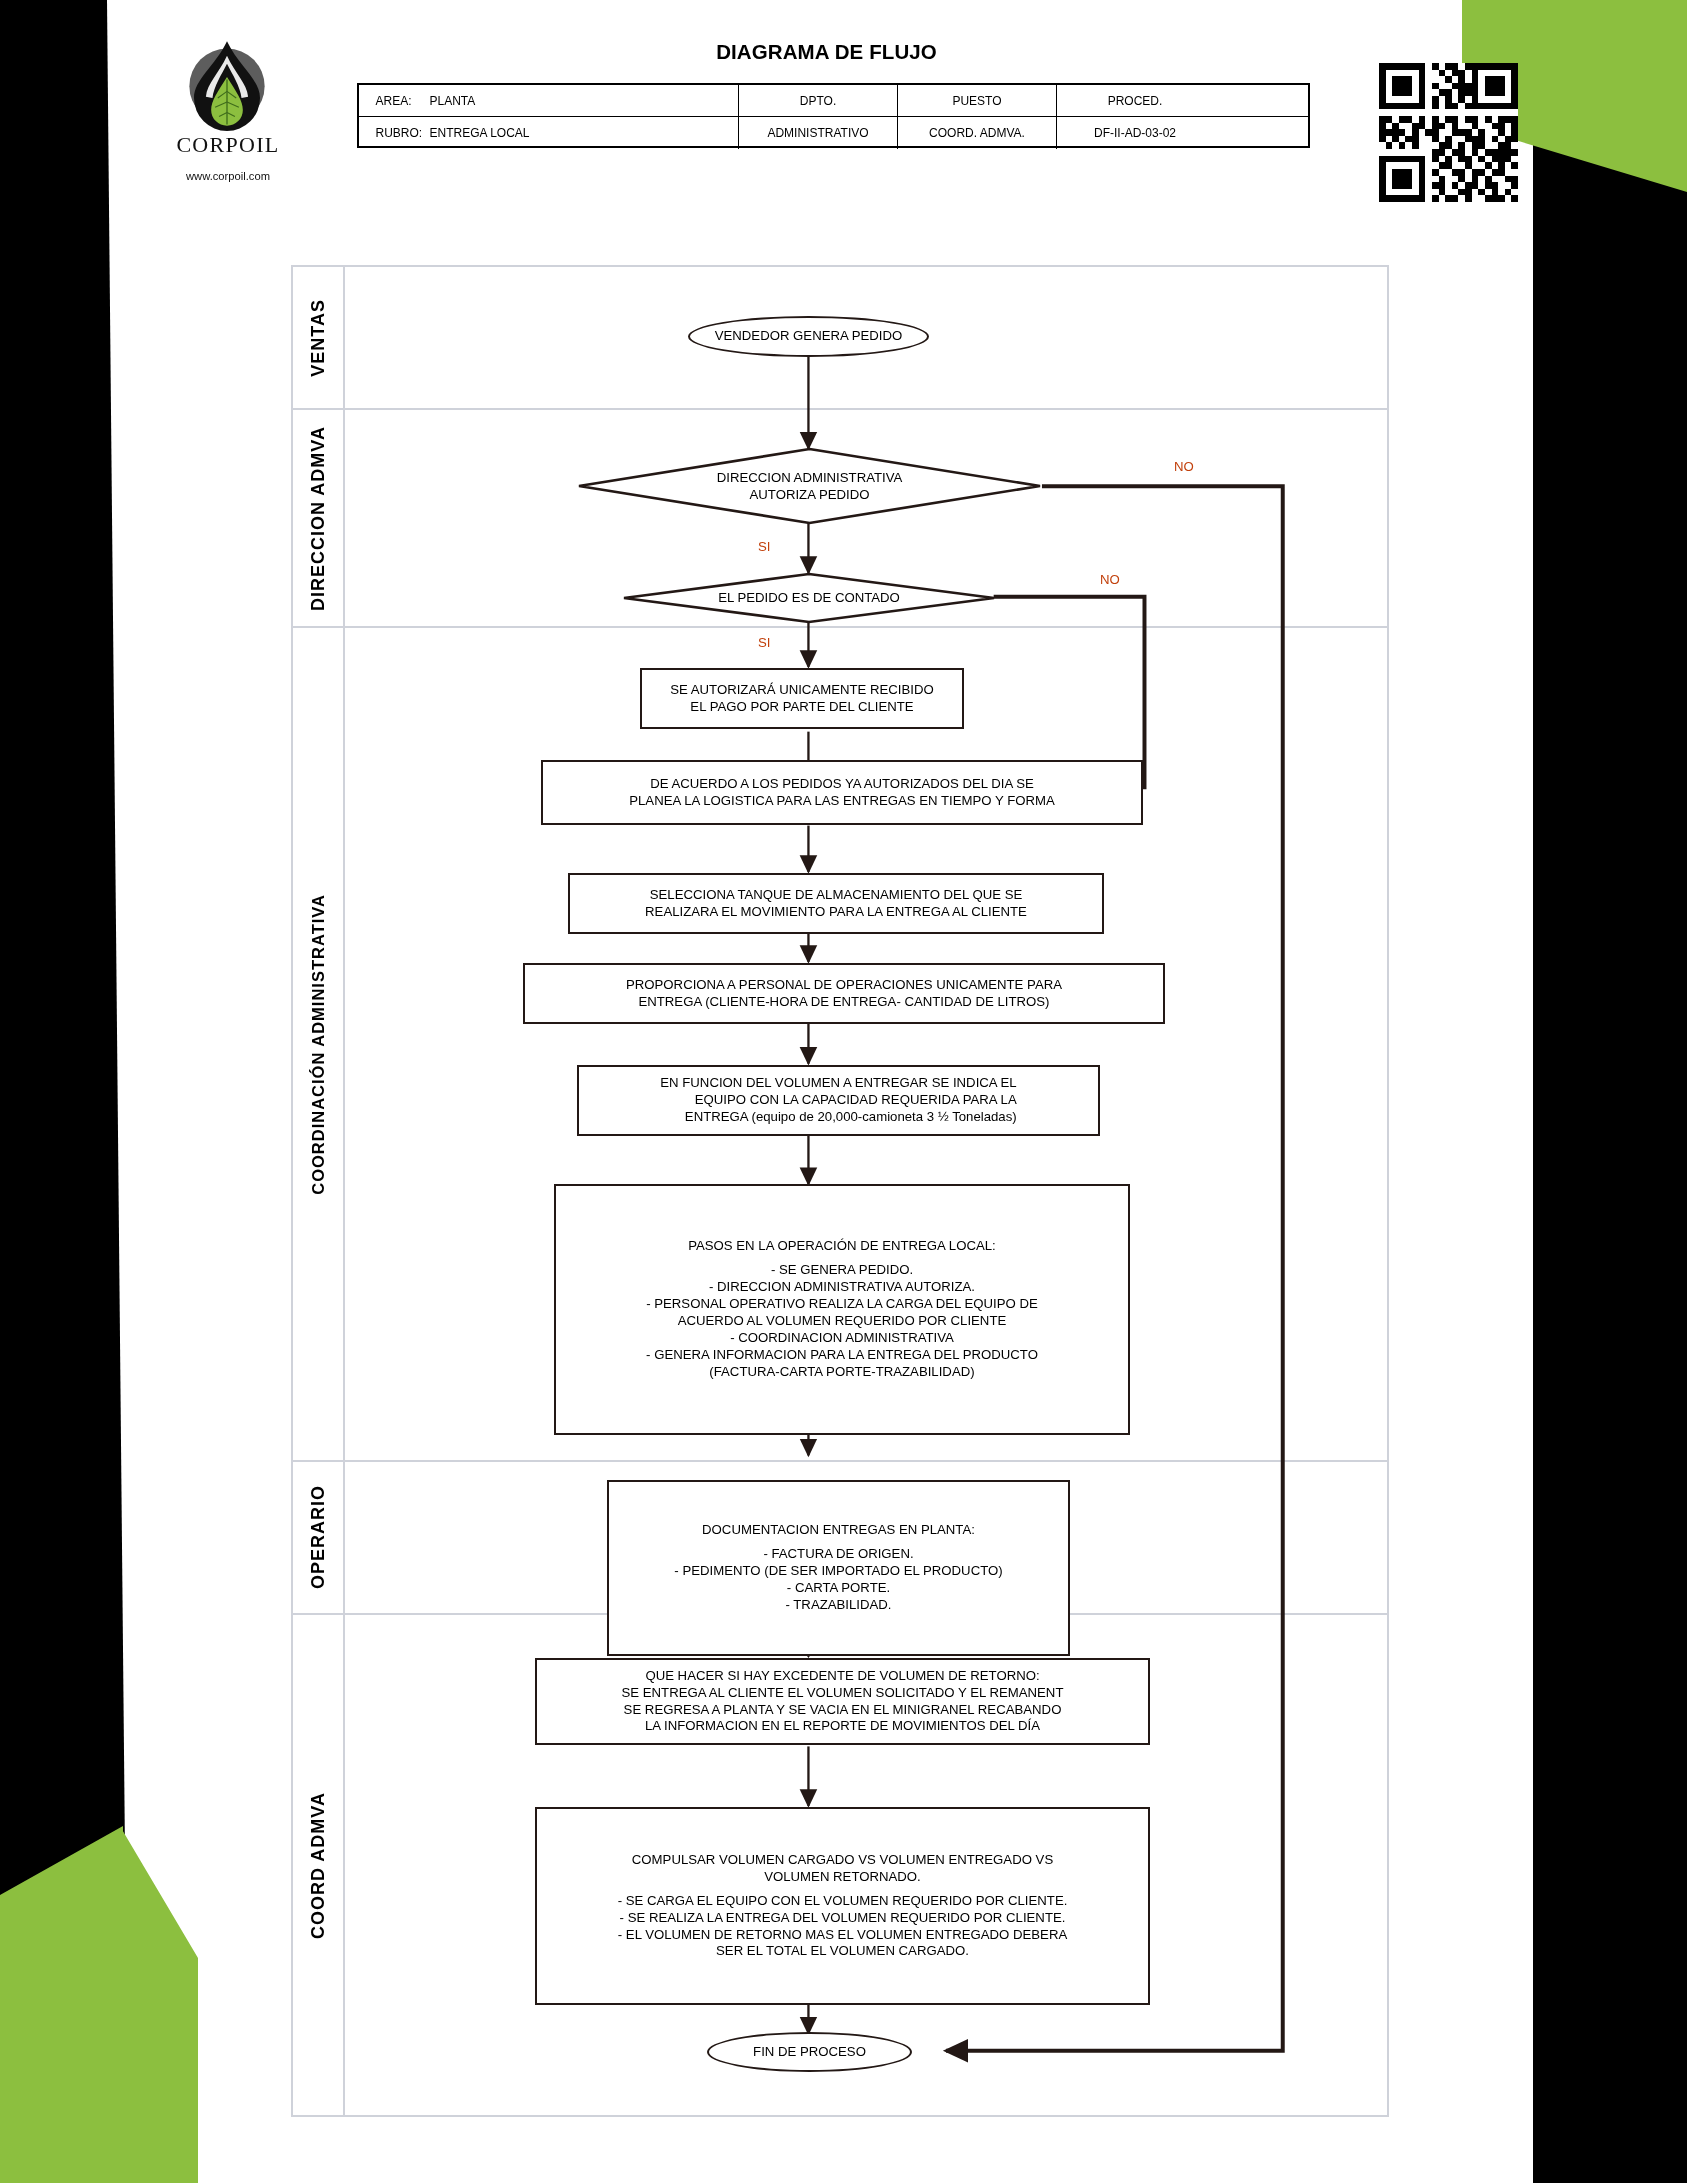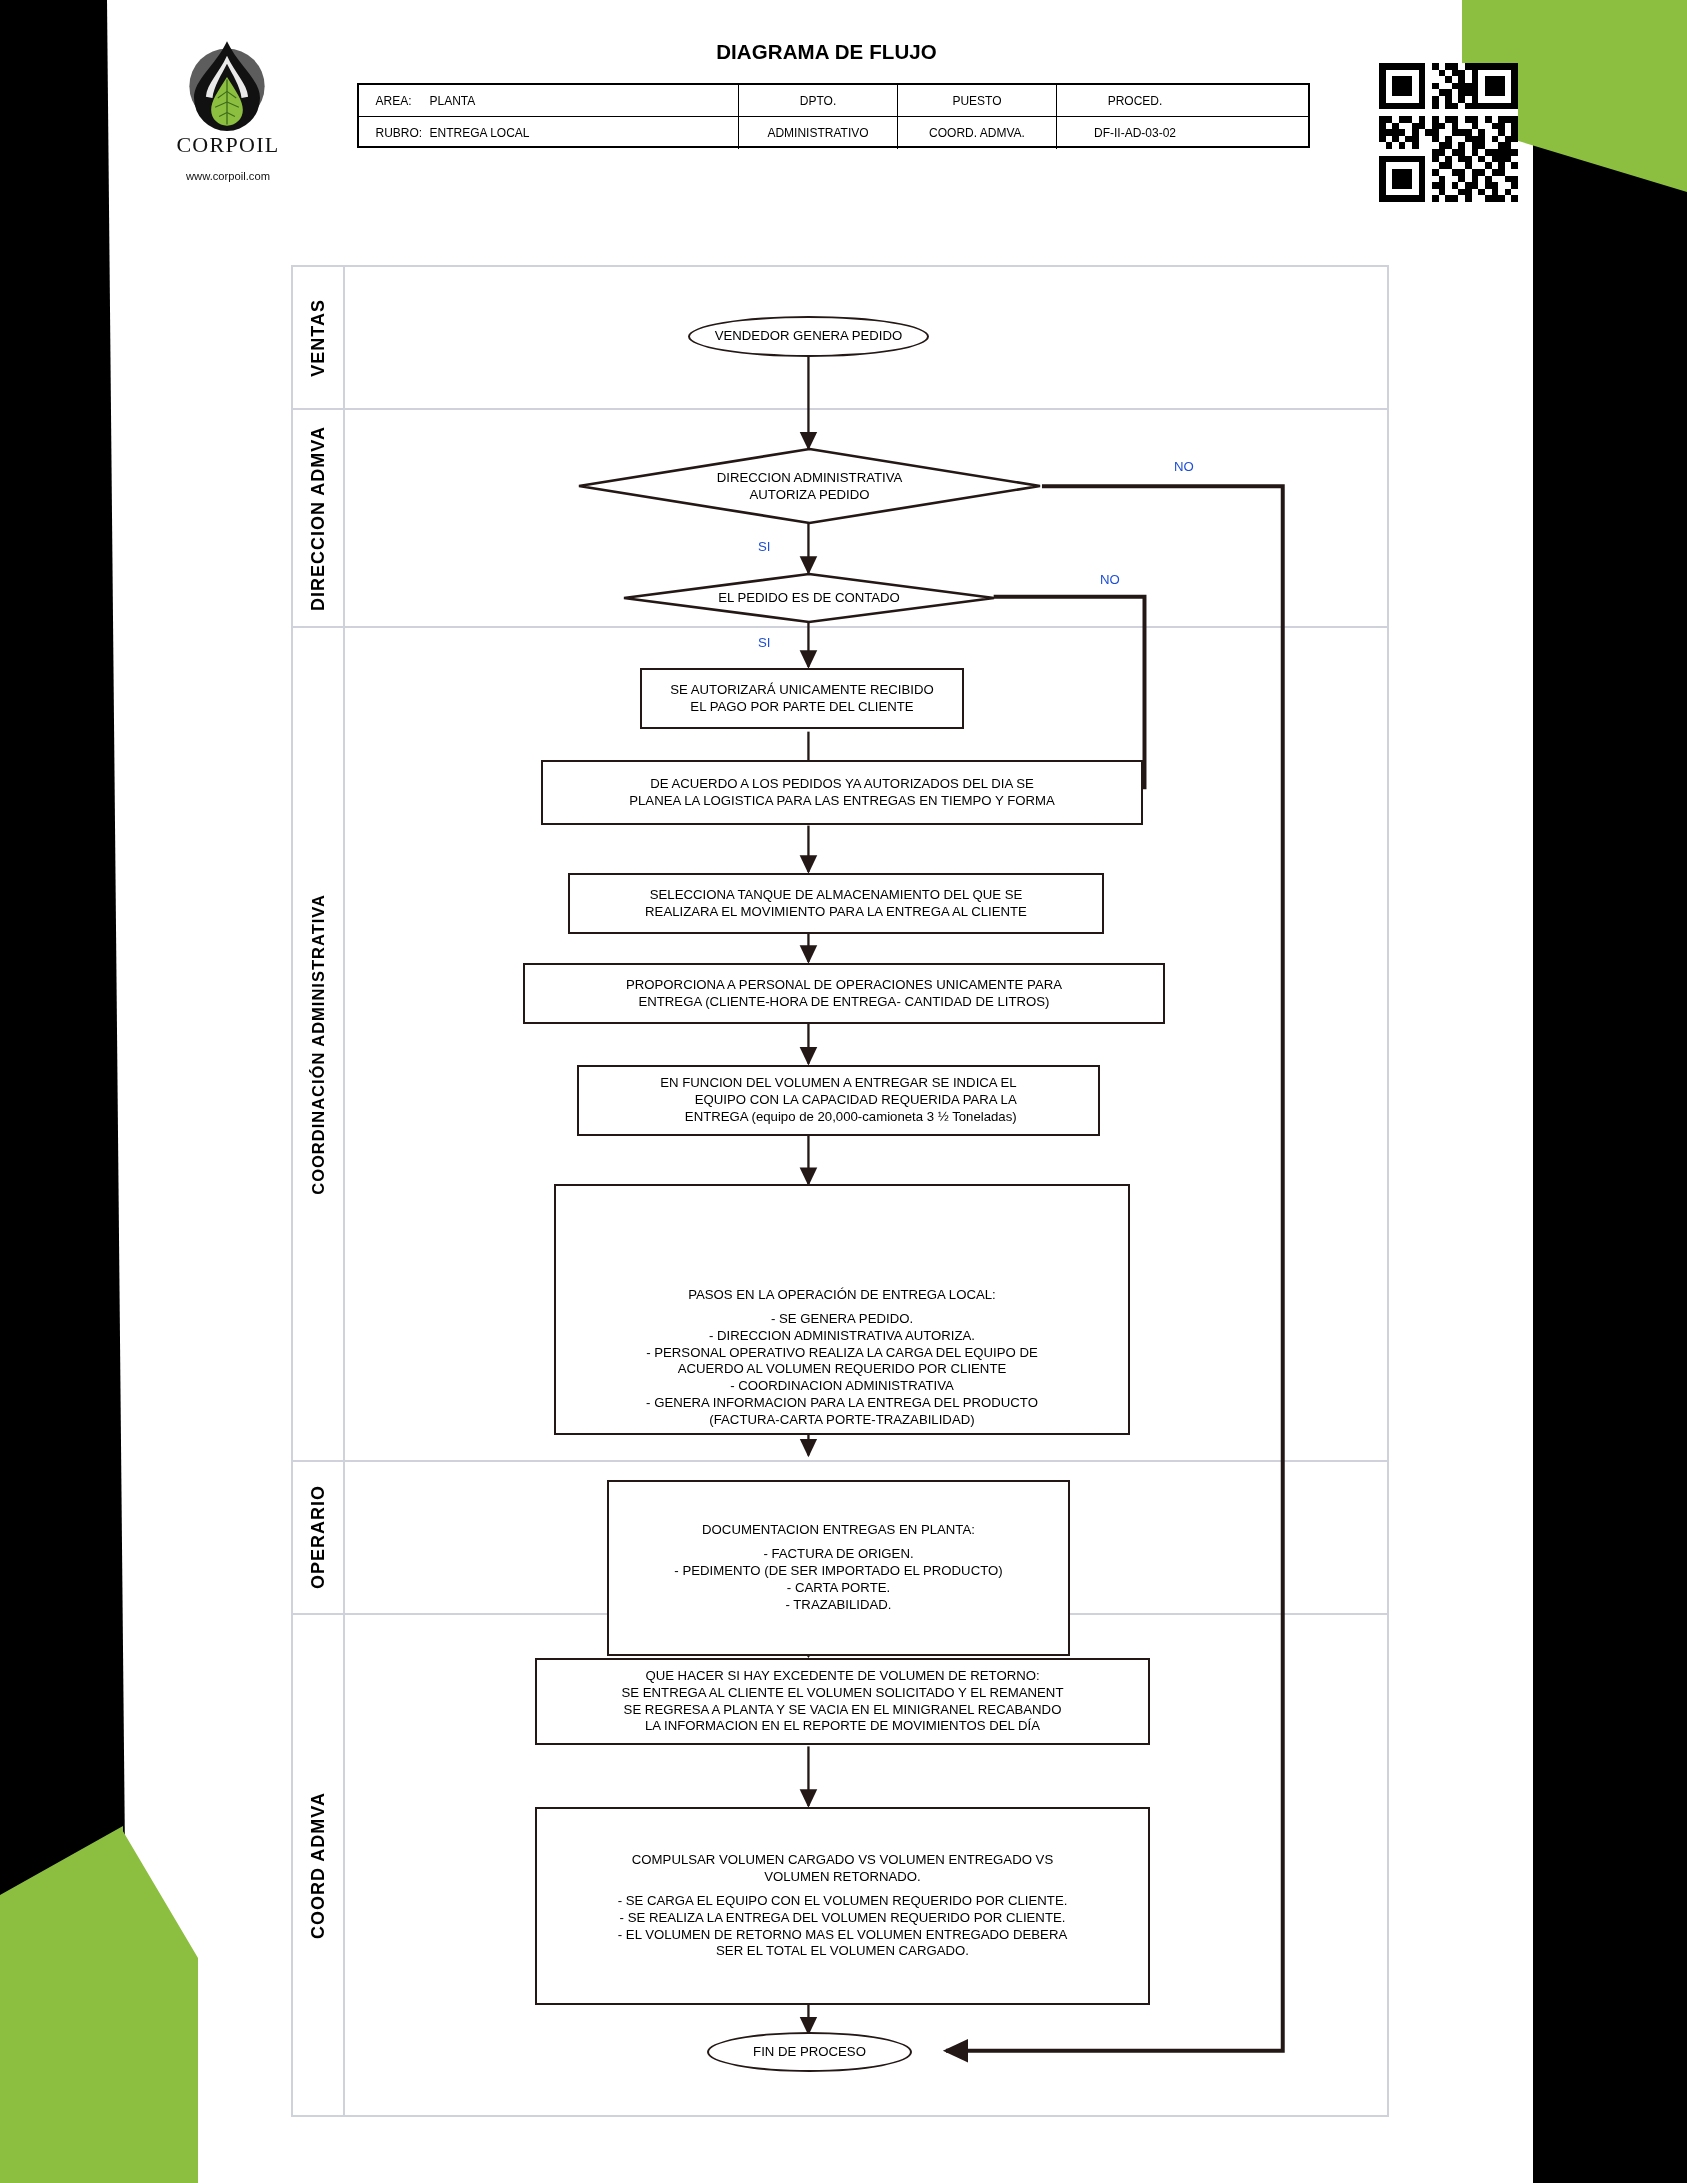--- a/index.html
+++ b/index.html
@@ -111,21 +111,21 @@
   .node.dec{background:transparent;border:none;}
   .dec-inner{
     position:absolute;left:0;top:0;width:100%;height:100%;
   }
   .dec-text{
     position:absolute;left:0;top:0;width:100%;height:100%;
     display:flex;align-items:center;justify-content:center;
     text-align:center;font-size:13.2px;line-height:1.3;color:#000;
   }
   .edge-label{
-    position:absolute;font-size:13.2px;color:#1d4ed8;
+    position:absolute;font-size:13.2px;color:#c2410c;
   }
   .node .ln{display:block;}
   .node .blank{display:block;height:.55em;}
 </style>
 </head>
 <body>
 
 <div class="page">
 
   <div class="deco deco-left-black"></div>
@@ -404,21 +404,21 @@
   </div>
 
   <div class="node proc" style="left:577px;top:1065px;width:523px;height:71px;text-align:right;">
     <div>
       <span class="ln">EN FUNCION DEL VOLUMEN A ENTREGAR SE INDICA EL</span>
       <span class="ln">EQUIPO CON LA CAPACIDAD REQUERIDA PARA LA</span>
       <span class="ln">ENTREGA (equipo de 20,000-camioneta 3 ½ Toneladas)</span>
     </div>
   </div>
 
-  <div class="node proc" style="left:554px;top:1184px;width:576px;height:251px;align-items:flex-end;">
+  <div class="node proc" style="left:554px;top:1184px;width:576px;height:251px;">
     <div>
       <span class="ln">PASOS EN LA OPERACIÓN DE ENTREGA LOCAL:</span>
       <span class="blank"></span>
       <span class="ln">- SE GENERA PEDIDO.</span>
       <span class="ln">- DIRECCION ADMINISTRATIVA AUTORIZA.</span>
       <span class="ln">- PERSONAL OPERATIVO REALIZA LA CARGA DEL EQUIPO DE</span>
       <span class="ln">ACUERDO AL VOLUMEN REQUERIDO POR CLIENTE</span>
       <span class="ln">- COORDINACION ADMINISTRATIVA</span>
       <span class="ln">- GENERA INFORMACION PARA LA ENTREGA DEL PRODUCTO</span>
       <span class="ln">(FACTURA-CARTA PORTE-TRAZABILIDAD)</span>

